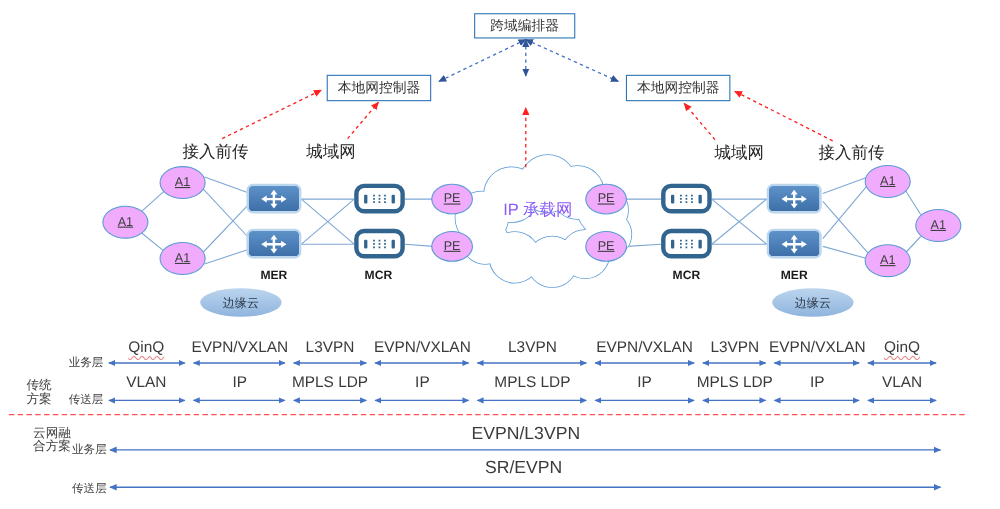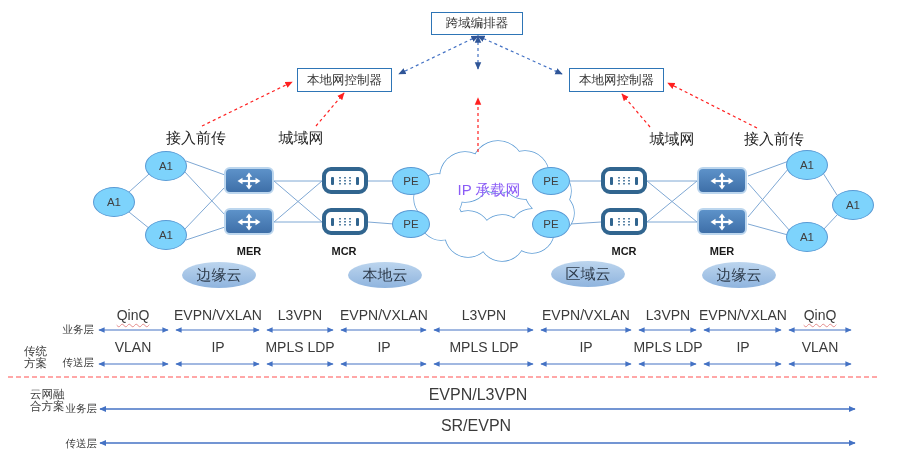--- a/index.html
+++ b/index.html
@@ -3,34 +3,34 @@
 <meta charset="utf-8">
 <style>
   html,body{margin:0;padding:0;background:#fff;}
   .canvas{position:relative;width:909px;height:463px;background:#fff;
           font-family:"Liberation Sans",sans-serif;overflow:hidden;}
   .canvas svg.wires{position:absolute;left:0;top:0;}
   .box{position:absolute;background:#fff;border:1.5px solid #2E75B6;
        display:flex;align-items:center;justify-content:center;
        font-size:12.5px;color:#333;white-space:nowrap;box-sizing:border-box;}
   .lbl{position:absolute;transform:translateX(-50%);font-size:15px;color:#262626;white-space:nowrap;}
-  .node{position:absolute;background:#7dd3fc;border:1.2px solid #5B9BD5;border-radius:50%;
+  .node{position:absolute;background:#f0abfc;border:1.2px solid #5B9BD5;border-radius:50%;
         display:flex;align-items:center;justify-content:center;
-        font-size:11.5px;color:#404040;box-sizing:border-box;}
+        font-size:11.5px;color:#404040;box-sizing:border-box;text-decoration:underline;}
   .mer{position:absolute;width:50px;height:27px;border-radius:6px;box-sizing:border-box;
        background:linear-gradient(#5D92C9,#3E6FA8);border:2px solid #BCD6EE;
        display:flex;align-items:center;justify-content:center;}
   .mcr{position:absolute;width:46px;height:27px;border-radius:9px;box-sizing:border-box;
        background:#fff;border:4px solid #31658F;
        display:flex;align-items:center;justify-content:center;}
   .devlbl{position:absolute;transform:translateX(-50%);font-weight:bold;font-size:11px;color:#1a1a1a;}
   .cloudlbl{position:absolute;width:74px;height:26px;border-radius:50%;
             background:linear-gradient(180deg,#BCD5EE,#8FB4DE);
             display:flex;align-items:center;justify-content:center;
-            font-size:15px;color:#2d3a4a;}
+            font-size:11px;color:#2d3a4a;}
   .cloudtext{position:absolute;transform:translateX(-50%);font-size:15px;color:#8b5cf6;white-space:nowrap;}
   .seg{position:absolute;transform:translateX(-50%);font-size:14px;color:#3b3b3b;white-space:nowrap;}
   .r1{top:307px}.r2{top:339px}
   .sq{text-decoration:underline wavy #E58C8C 1px;text-underline-offset:3px;}
   .laylbl{position:absolute;transform:translate(-100%,-50%);font-size:10.5px;color:#404040;white-space:nowrap;}
   .secname{position:absolute;font-size:11.5px;line-height:12px;color:#404040;text-align:center;font-family:Liberation Serif, serif;}
   .secname span{display:block;}
   .bigseg{position:absolute;transform:translateX(-50%);font-size:16px;color:#3b3b3b;white-space:nowrap;}
 </style>
 </head>
@@ -248,22 +248,20 @@
         </g>
     </svg>
   </div>
 
   <div class="devlbl" style="left:249px;top:245px">MER</div>
   <div class="devlbl" style="left:344px;top:245px">MCR</div>
   <div class="devlbl" style="left:624px;top:245px">MCR</div>
   <div class="devlbl" style="left:722px;top:245px">MER</div>
 
   <div class="cloudlbl" style="left:182px;top:262px">边缘云</div>
-  <div class="cloudlbl" style="left:348px;top:262px">本地云</div>
-  <div class="cloudlbl" style="left:551px;top:261px">区域云</div>
   <div class="cloudlbl" style="left:702px;top:262px">边缘云</div>
 
   <div class="secname" style="left:24px;top:345px">
     <span>传统</span>
     <span>方案</span>
   </div>
   <div class="laylbl" style="left:94px;top:330px">业务层</div>
   <div class="laylbl" style="left:94px;top:363px">传送层</div>
 
   <div class="seg r1 sq" style="left:133px">QinQ</div>

